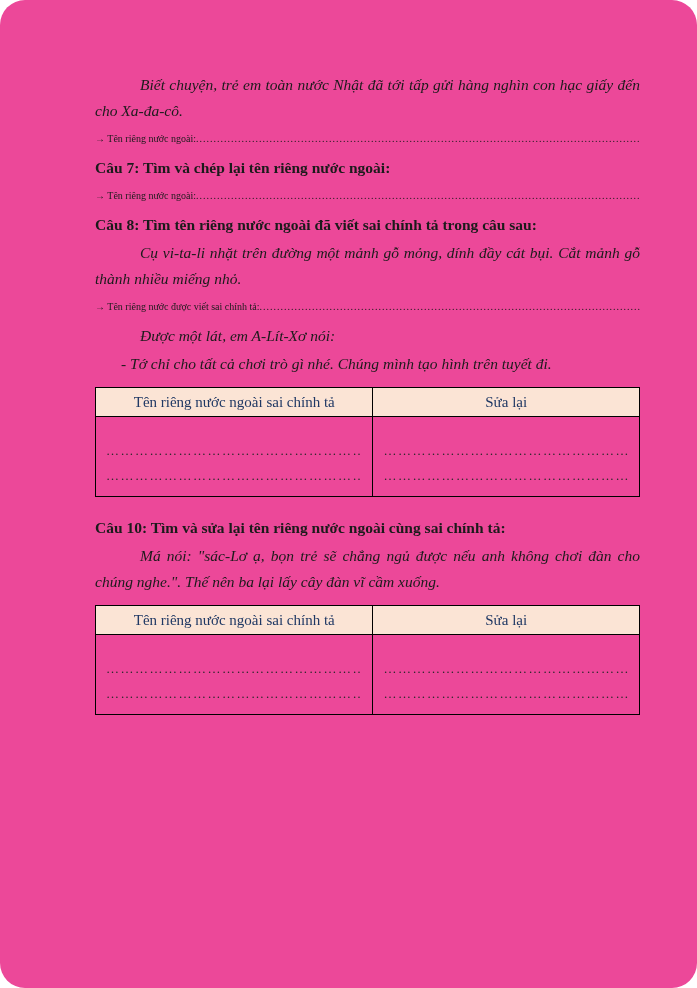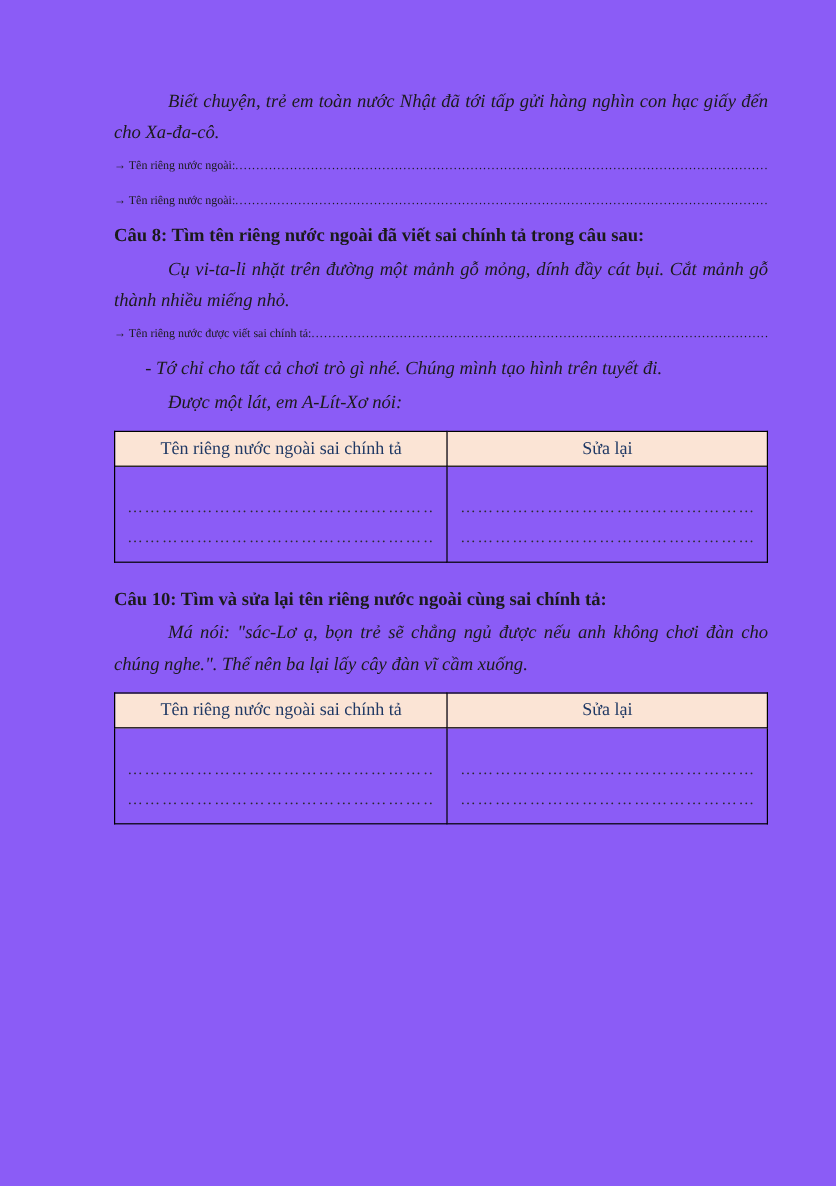--- a/index.html
+++ b/index.html
@@ -6,23 +6,24 @@
   html, body { background: #ffffff; }
   body {
     font-family: "Liberation Serif", "DejaVu Serif", serif;
     color: #1b1b1b;
   }
   .page {
     position: relative;
     width: 697px;
     height: 988px;
     margin: 0 auto;
-    background: #8b5cf6;
+    background: #ec4899;
     padding: 72px 57px 40px 95px;
     overflow: hidden;
+    border-radius: 25px;
   }
   .passage {
     font-style: italic;
     font-size: 15.5px;
     line-height: 26px;
     text-align: justify;
     text-indent: 45px;
     margin-bottom: 2px;
   }
   .passage.dialog {
@@ -87,34 +88,35 @@
 <body>
 
 <div class="page">
 
   <p class="passage">Biết chuyện, trẻ em toàn nước Nhật đã tới tấp gửi hàng nghìn con hạc giấy đến cho Xa-đa-cô.</p>
   <div class="answer-line">
     <span class="ans-label">→ Tên riêng nước ngoài: </span>
     <span class="dots">........................................................................................................................................................</span>
   </div>
 
+  <h3 class="q-title">Câu 7: Tìm và chép lại tên riêng nước ngoài:</h3>
   <div class="answer-line">
     <span class="ans-label">→ Tên riêng nước ngoài: </span>
     <span class="dots">........................................................................................................................................................</span>
   </div>
 
   <h3 class="q-title">Câu 8: Tìm tên riêng nước ngoài đã viết sai chính tả trong câu sau:</h3>
   <p class="passage">Cụ vi-ta-li nhặt trên đường một mảnh gỗ mỏng, dính đầy cát bụi. Cắt mảnh gỗ thành nhiều miếng nhỏ.</p>
   <div class="answer-line">
     <span class="ans-label">→ Tên riêng nước được viết sai chính tả: </span>
     <span class="dots">........................................................................................................................................................</span>
   </div>
 
+  <p class="passage">Được một lát, em A-Lít-Xơ nói:</p>
   <p class="passage dialog">- Tớ chỉ cho tất cả chơi trò gì nhé. Chúng mình tạo hình trên tuyết đi.</p>
-  <p class="passage">Được một lát, em A-Lít-Xơ nói:</p>
 
   <table class="fix-table">
     <thead>
       <tr>
         <th class="col-wrong table-head" style="background: rgb(251, 228, 213); color: rgb(31, 56, 100);">Tên riêng nước ngoài sai chính tả</th>
         <th class="col-fix table-head" style="background: rgb(251, 228, 213); color: rgb(31, 56, 100);">Sửa lại</th>
       </tr>
     </thead>
     <tbody>
       <tr>

